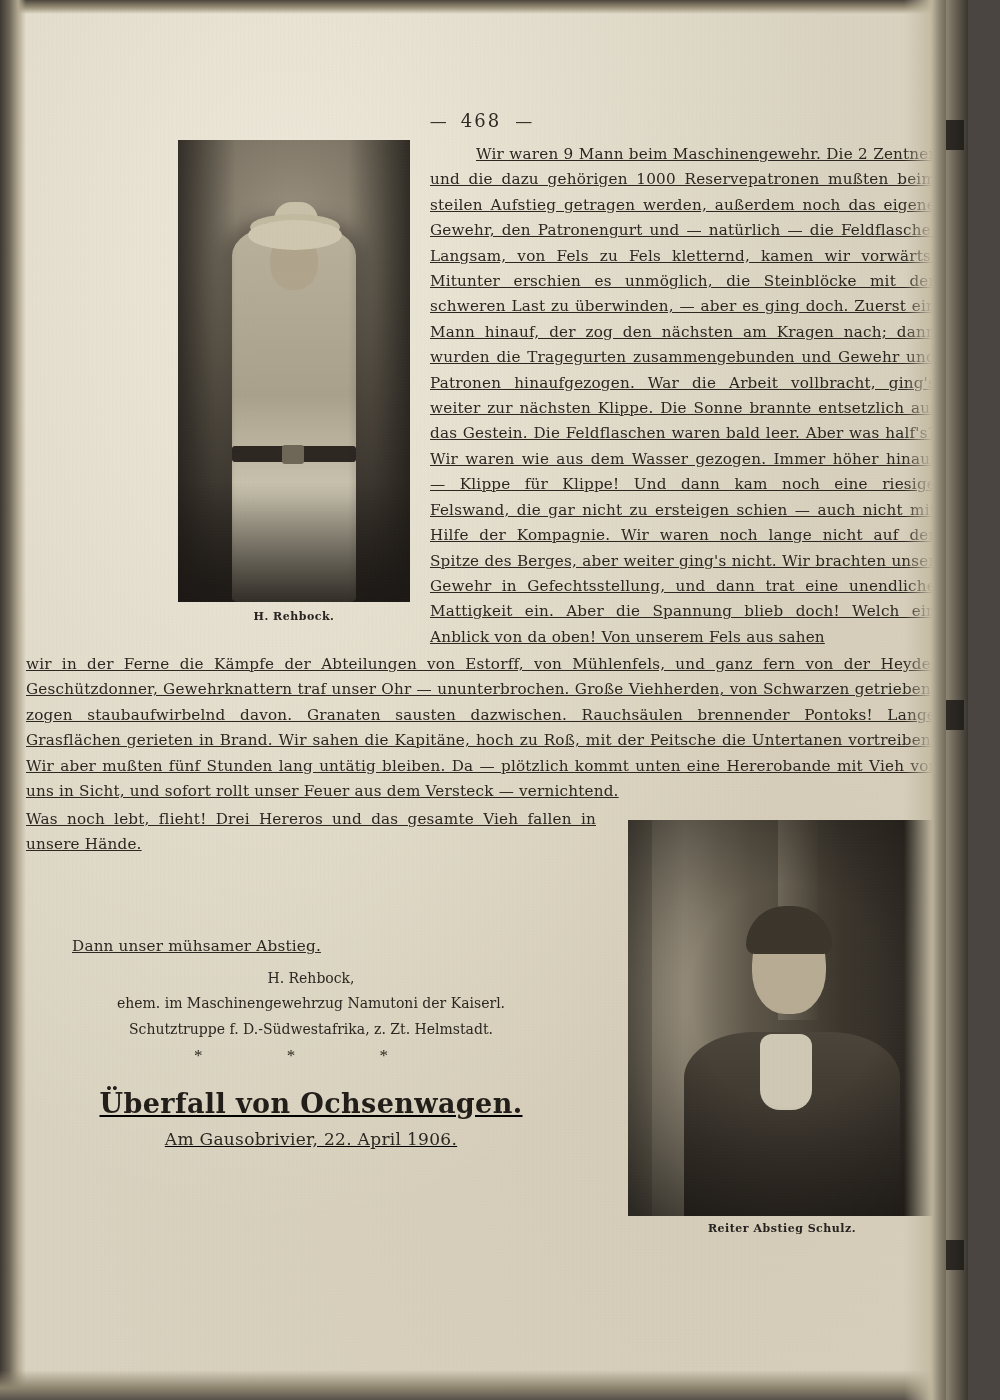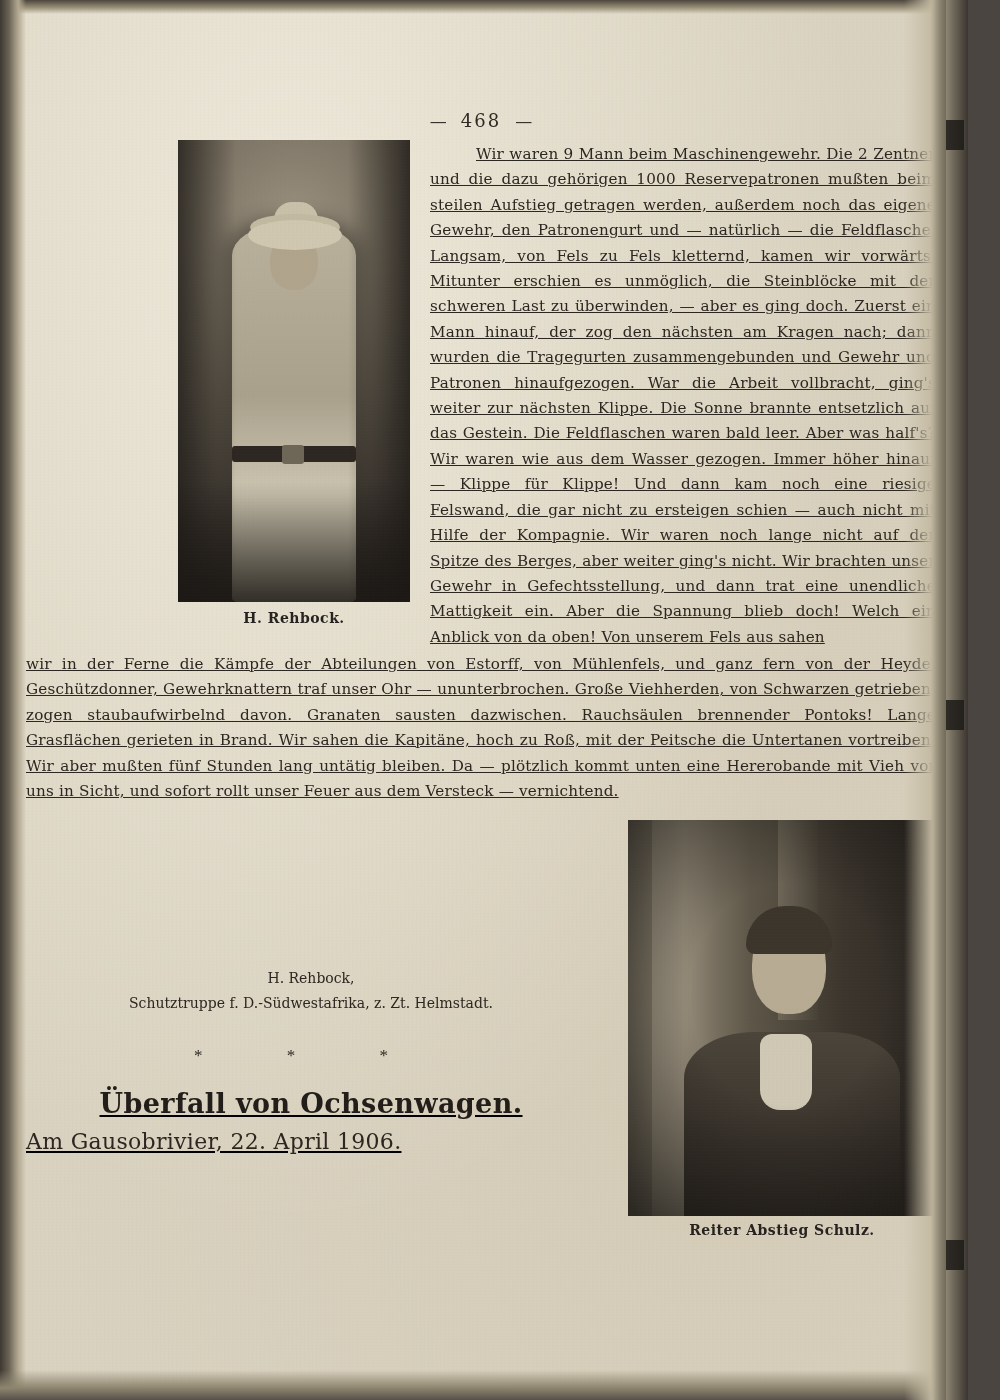--- a/index.html
+++ b/index.html
@@ -71,21 +71,21 @@
   .plate {
     position: absolute;
     background: #2a2622;
     overflow: hidden;
   }
   .plate-caption {
     position: absolute;
     text-align: center;
     font-family: "DejaVu Serif", serif;
     font-weight: bold;
-    font-size: 14px;
+    font-size: 11px;
     letter-spacing: 0.5px;
     color: #262220;
   }
 
   
   #plate-rehbock { left: 152px; top: 126px; width: 232px; height: 462px; }
   #plate-rehbock .bg {
     position:absolute; inset:0;
     background:
       radial-gradient(ellipse 150% 80% at 50% 18%, #9a917f 0%, #6e6658 42%, #474139 78%, #312c26 100%);
@@ -207,22 +207,22 @@
     font-family: "DejaVu Serif", serif;
     font-weight: bold;
     font-size: 27px;
     text-align: center;
     color: #211d19;
     letter-spacing: 0.4px;
   }
   .section-sub {
     margin: 0;
     font-family: "DejaVu Serif", serif;
-    font-size: 22px;
-    text-align: left;
+    font-size: 17px;
+    text-align: center;
     color: #2b2620;
     letter-spacing: 0.3px;
   }
   .sig {
     font-family: "DejaVu Serif", serif;
     font-size: 14px;
     line-height: 25.4px;
     color: #2b2620;
     text-align: center;
   }
@@ -263,23 +263,30 @@
     <div class="plate-caption" id="cap-rehbock">H. Rehbock.</div>
 
     <div class="col-right">
       <p class="body indent">Wir waren 9 Mann beim Maschinengewehr. Die 2 Zentner und die dazu gehörigen 1000 Reservepatronen mußten beim steilen Aufstieg getragen werden, außerdem noch das eigene Gewehr, den Patronengurt und — natürlich — die Feldflasche. Langsam, von Fels zu Fels kletternd, kamen wir vorwärts. Mitunter erschien es unmöglich, die Steinblöcke mit der schweren Last zu überwinden, — aber es ging doch. Zuerst ein Mann hinauf, der zog den nächsten am Kragen nach; dann wurden die Tragegurten zusammengebunden und Gewehr und Patronen hinaufgezogen. War die Arbeit vollbracht, ging's weiter zur nächsten Klippe. Die Sonne brannte entsetzlich auf das Gestein. Die Feldflaschen waren bald leer. Aber was half's? Wir waren wie aus dem Wasser gezogen. Immer höher hinauf — Klippe für Klippe! Und dann kam noch eine riesige Felswand, die gar nicht zu ersteigen schien — auch nicht mit Hilfe der Kompagnie. Wir waren noch lange nicht auf der Spitze des Berges, aber weiter ging's nicht. Wir brachten unser Gewehr in Gefechtsstellung, und dann trat eine unendliche Mattigkeit ein. Aber die Spannung blieb doch! Welch ein Anblick von da oben! Von unserem Fels aus sahen</p>
     </div>
 
     <div class="full-block" style="top: 638px;">
       <p class="body">wir in der Ferne die Kämpfe der Abteilungen von Estorff, von Mühlenfels, und ganz fern von der Heyde. Geschützdonner, Gewehrknattern traf unser Ohr — ununterbrochen. Große Viehherden, von Schwarzen getrieben, zogen staubaufwirbelnd davon. Granaten sausten dazwischen. Rauchsäulen brennender Pontoks! Lange Grasflächen gerieten in Brand. Wir sahen die Kapitäne, hoch zu Roß, mit der Peitsche die Untertanen vortreiben. Wir aber mußten fünf Stunden lang untätig bleiben. Da — plötzlich kommt unten eine Hererobande mit Vieh vor uns in Sicht, und sofort rollt unser Feuer aus dem Versteck — vernichtend.</p>
     </div>
 
+    <div class="left-block" style="top: 793px;">
+      <p class="body">Was noch lebt, flieht! Drei Hereros und das gesamte Vieh fallen in unsere Hände.</p>
+    </div>
+    <div class="left-block" style="top: 920px;">
+      <p class="body indent">Dann unser mühsamer Abstieg.</p>
+    </div>
 
     <div class="left-block" style="top: 952px;">
       <div class="sig">H. Rehbock,</div>
+      <div class="sig">ehem. im Maschinengewehrzug Namutoni der Kaiserl.</div>
       <div class="sig">Schutztruppe f. D.-Südwestafrika, z. Zt. Helmstadt.</div>
     </div>
 
     <div class="stars" style="top: 1032px;">*  *  *</div>
 
     <div class="left-block" style="top: 1074px; text-decoration: underline;">
       <h2 class="section-title">Überfall von Ochsenwagen.</h2>
       <div class="section-sub" style="margin-top:10px;">Am Gausobrivier, 22. April 1906.</div>
     </div>
 

